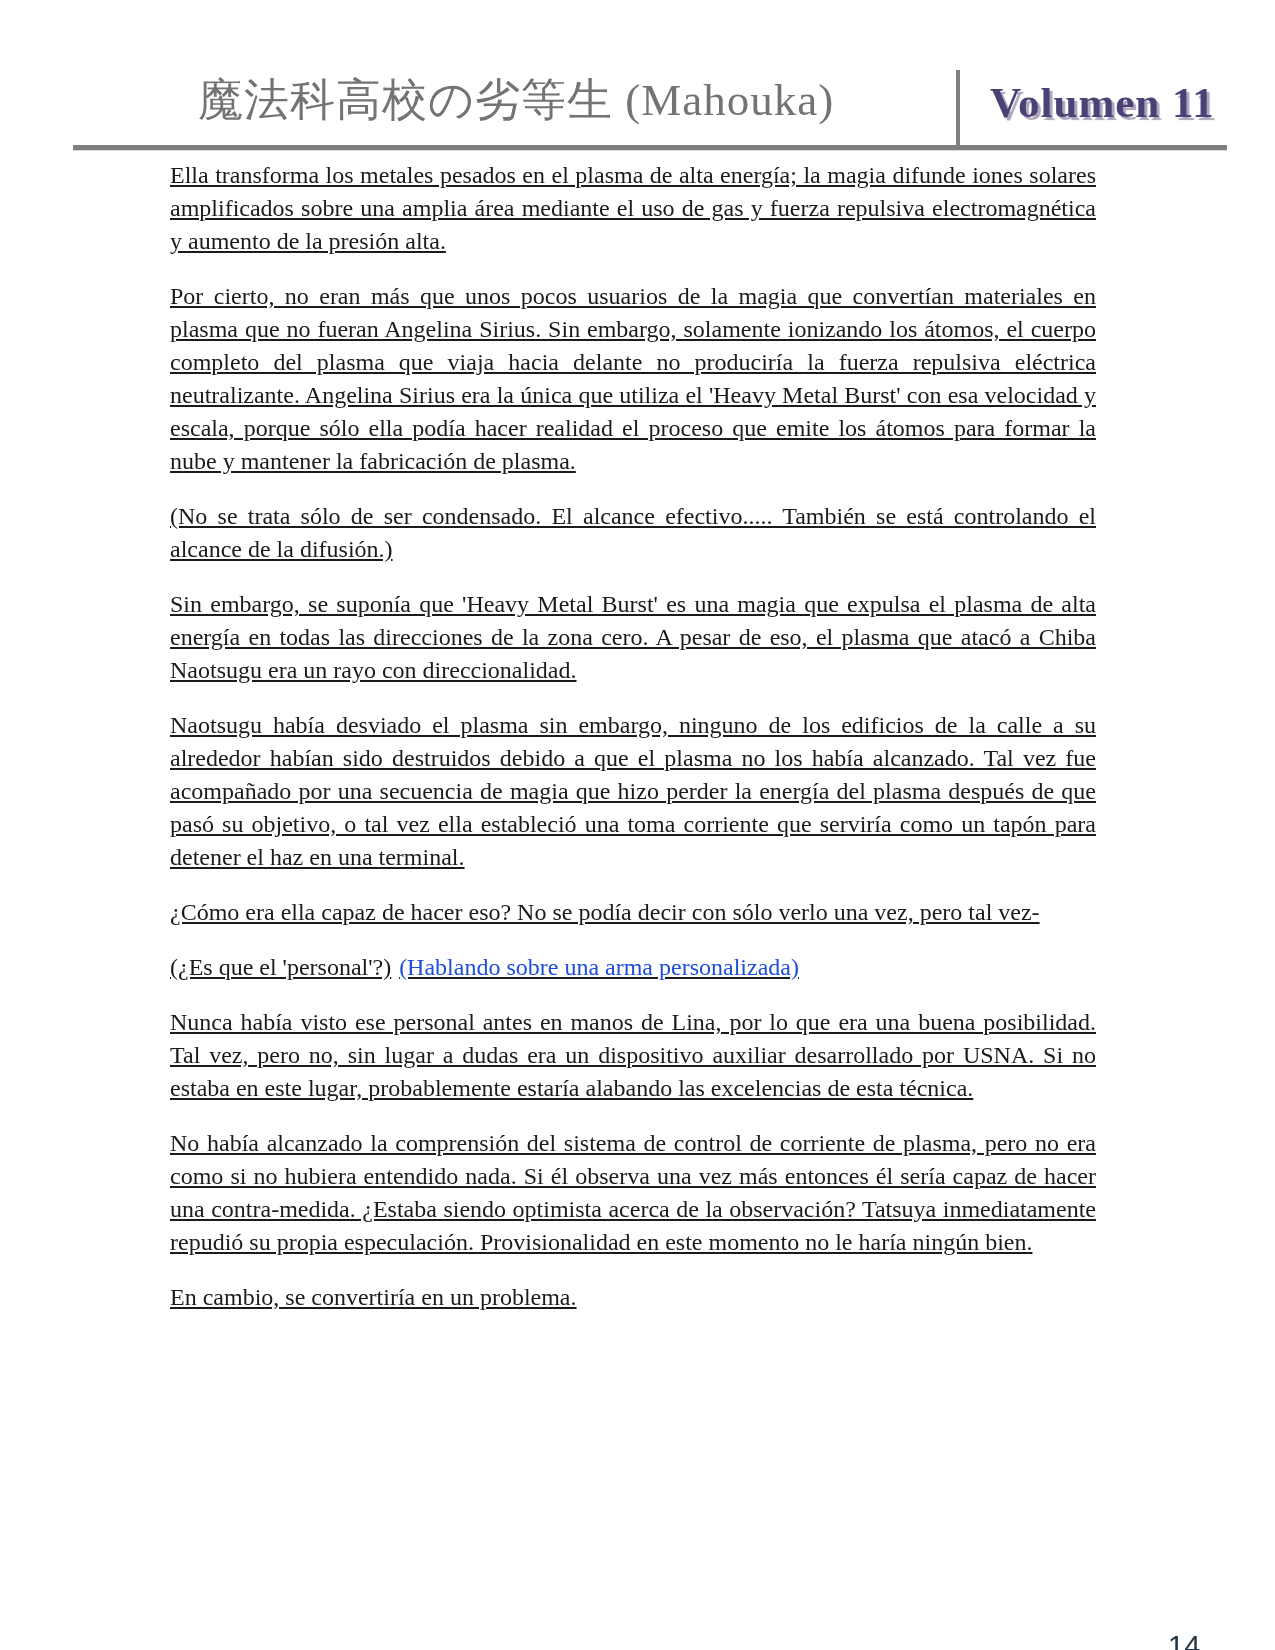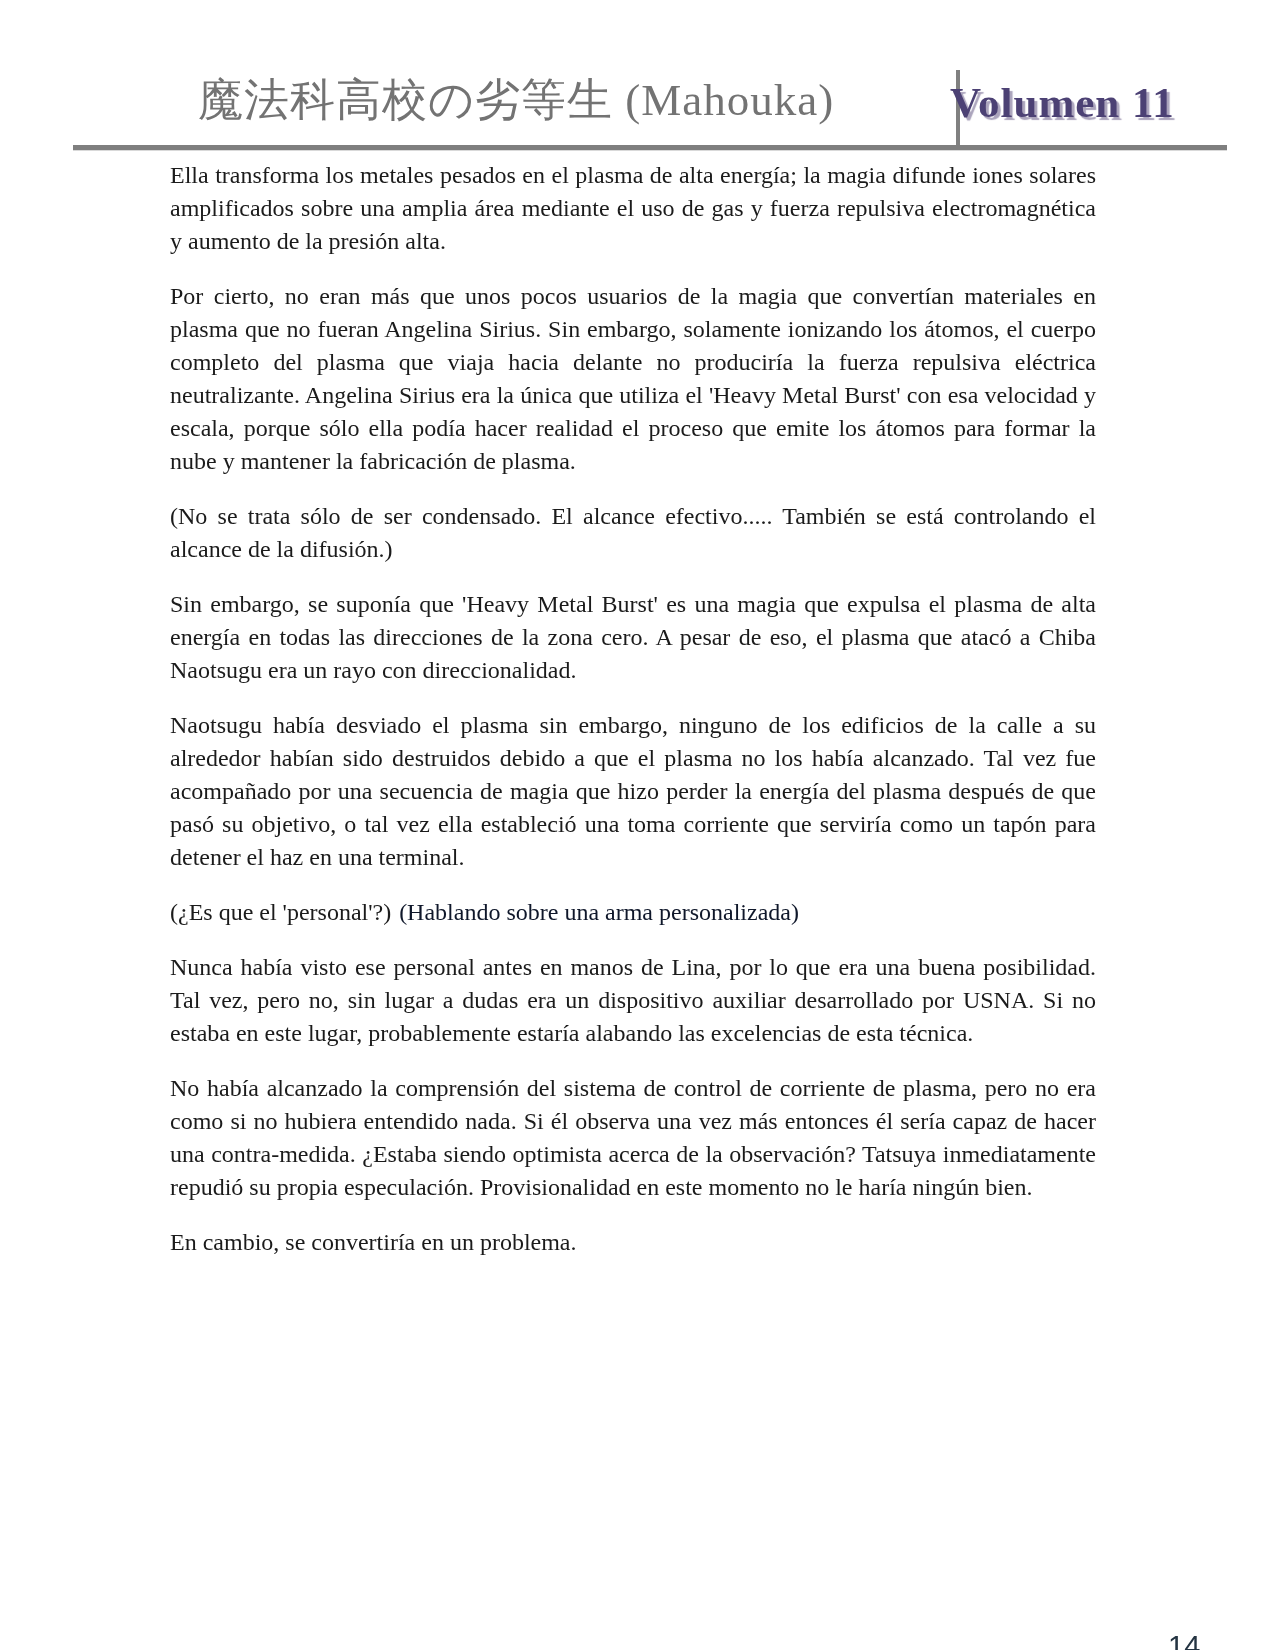--- a/index.html
+++ b/index.html
@@ -32,21 +32,21 @@
   .header-vbar {
     position: absolute;
     left: 956px;
     top: 70px;
     width: 4px;
     height: 76px;
     background: #808080;
   }
   .volume-label {
     position: absolute;
-    left: 950px;
+    left: 990px;
     top: 78px;
     margin: 0;
     font-size: 43px;
     font-weight: bold;
     color: #4c4174;
     text-shadow: 3px 3px 1px #aba4bc;
     white-space: nowrap;
     letter-spacing: 1px;
     font-family: "Liberation Serif", "DejaVu Serif", serif;
   }
@@ -63,26 +63,27 @@
   
   .body-text {
     position: absolute;
     left: 170px;
     top: 159px;
     width: 926px;
     font-size: 24px;
     line-height: 33px;
     color: #1b1b1b;
     text-align: justify;
+    text-decoration: underline;
   }
   .body-text p {
     margin: 0 0 22px 0;
   }
   .gray-note {
-    color: #0f172a;
+    color: #1d4ed8;
     margin-left: 0.33em;
   }
 
   
   .page-number {
     position: absolute;
     left: 1168px;
     top: 1630px;
     font-family: "Liberation Sans", "DejaVu Sans", sans-serif;
     font-size: 29px;
@@ -100,20 +101,21 @@
     <div class="volume-label">Volumen 11</div>
     <div class="header-rule"></div>
   </header>
 
   <main class="body-text">
     <p>Ella transforma los metales pesados en el plasma de alta energía; la magia difunde iones solares amplificados sobre una amplia área mediante el uso de gas y fuerza repulsiva electromagnética y aumento de la presión alta.</p>
     <p>Por cierto, no eran más que unos pocos usuarios de la magia que convertían materiales en plasma que no fueran Angelina Sirius. Sin embargo, solamente ionizando los átomos, el cuerpo completo del plasma que viaja hacia delante no produciría la fuerza repulsiva eléctrica neutralizante. Angelina Sirius era la única que utiliza el 'Heavy Metal Burst' con esa velocidad y escala, porque sólo ella podía hacer realidad el proceso que emite los átomos para formar la nube y mantener la fabricación de plasma.</p>
     <p>(No se trata sólo de ser condensado. El alcance efectivo..... También se está controlando el alcance de la difusión.)</p>
     <p>Sin embargo, se suponía que 'Heavy Metal Burst' es una magia que expulsa el plasma de alta energía en todas las direcciones de la zona cero. A pesar de eso, el plasma que atacó a Chiba Naotsugu era un rayo con direccionalidad.</p>
     <p>Naotsugu había desviado el plasma sin embargo, ninguno de los edificios de la calle a su alrededor habían sido destruidos debido a que el plasma no los había alcanzado. Tal vez fue acompañado por una secuencia de magia que hizo perder la energía del plasma después de que pasó su objetivo, o tal vez ella estableció una toma corriente que serviría como un tapón para detener el haz en una terminal.</p>
+    <p>¿Cómo era ella capaz de hacer eso? No se podía decir con sólo verlo una vez, pero tal vez-</p>
     <p><span>(¿Es que el 'personal'?)</span><span class="gray-note">(Hablando sobre una arma personalizada)</span></p>
     <p>Nunca había visto ese personal antes en manos de Lina, por lo que era una buena posibilidad. Tal vez, pero no, sin lugar a dudas era un dispositivo auxiliar desarrollado por USNA. Si no estaba en este lugar, probablemente estaría alabando las excelencias de esta técnica.</p>
     <p>No había alcanzado la comprensión del sistema de control de corriente de plasma, pero no era como si no hubiera entendido nada. Si él observa una vez más entonces él sería capaz de hacer una contra-medida. ¿Estaba siendo optimista acerca de la observación? Tatsuya inmediatamente repudió su propia especulación. Provisionalidad en este momento no le haría ningún bien.</p>
     <p>En cambio, se convertiría en un problema.</p>
   </main>
 
   <footer>
     <div class="page-number">14</div>
   </footer>
 

